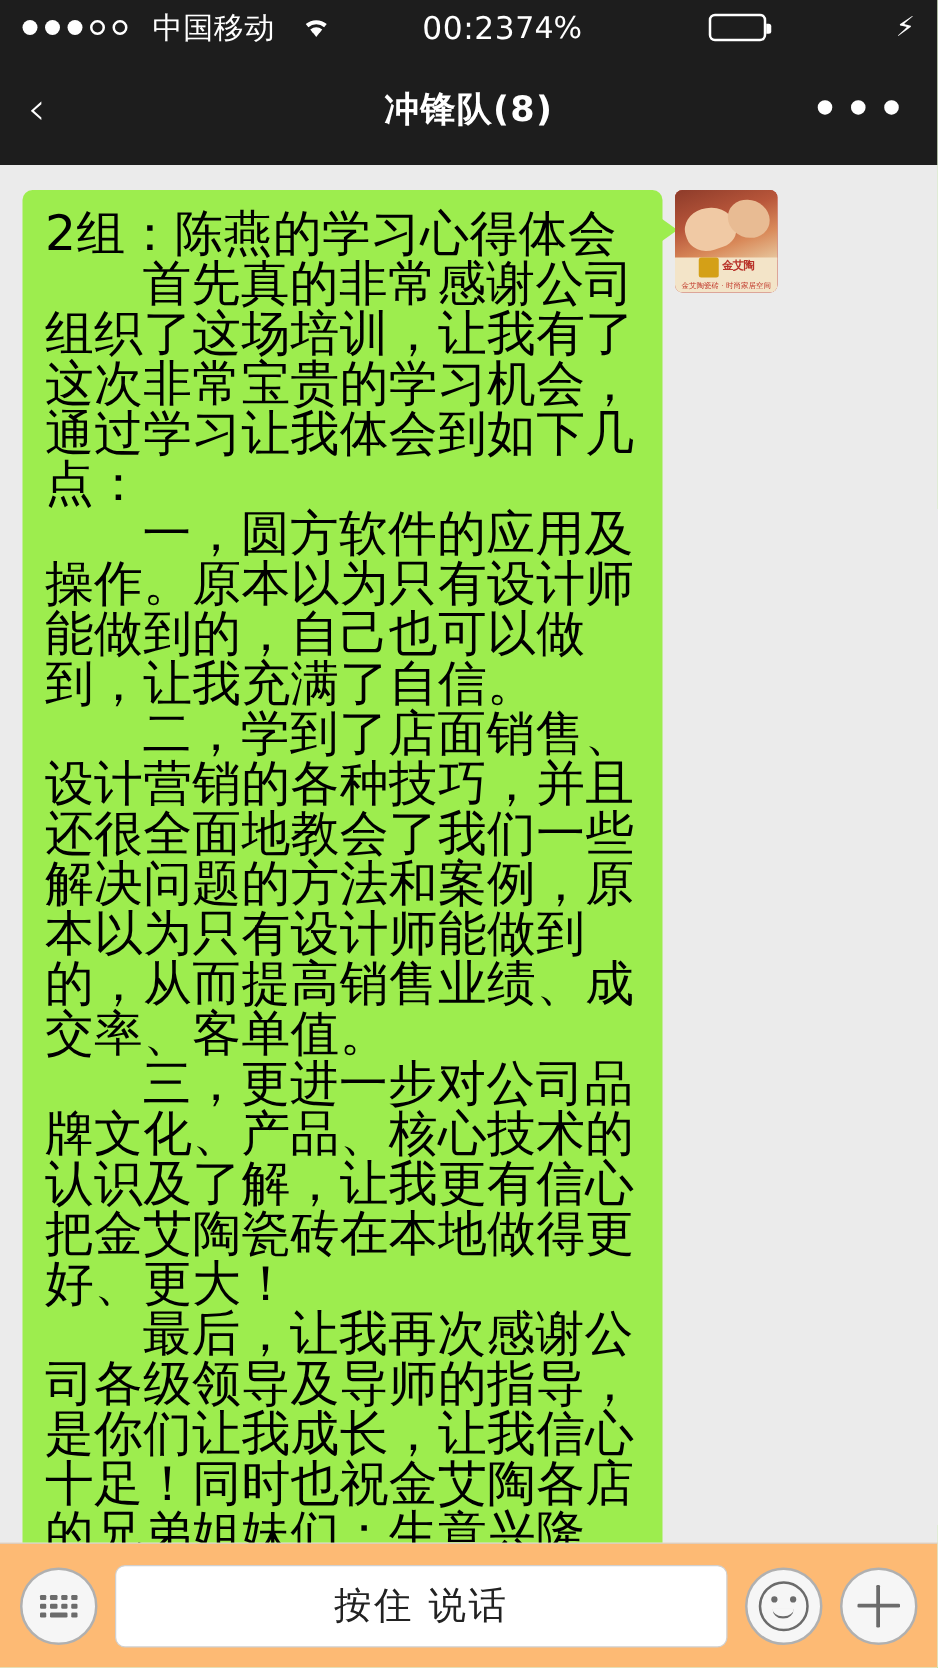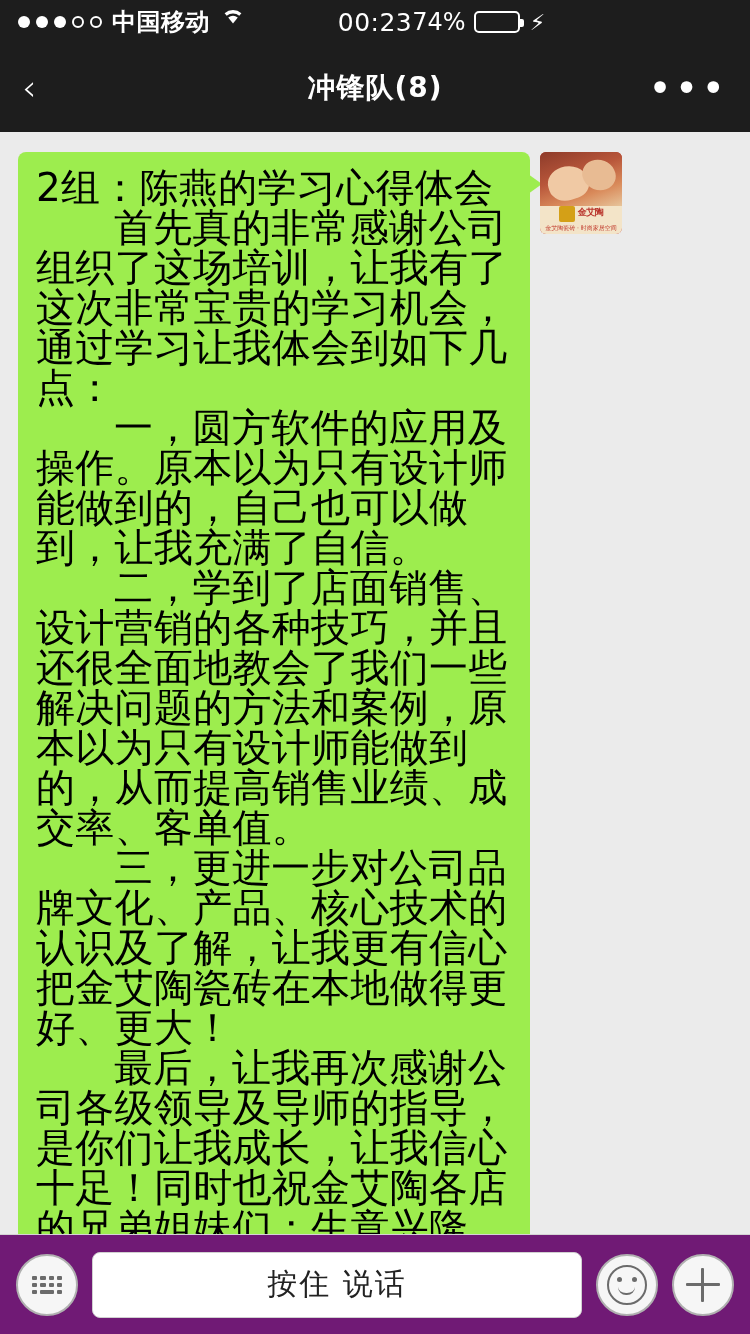--- a/index.html
+++ b/index.html
@@ -25,44 +25,44 @@
     background: #1d1d1d;
     color: #ffffff;
     display: flex;
     align-items: center;
     padding: 0 18px;
     font-size: 24px;
     flex: 0 0 44px;
   }
   .status-left {
     display: flex;
-    gap: 10px;
+    align-items: center;
+    gap: 20px;
     flex: 1 1 0;
-    font-weight: bold;
   }
   .dots { display: flex; align-items: center; gap: 6px; }
   .dot {
     width: 12px; height: 12px; border-radius: 50%;
     background: #ffffff;
   }
   .dot.hollow { background: transparent; border: 2px solid #ffffff; width: 12px; height: 12px; }
   .carrier { font-size: 24px; letter-spacing: 0.5px; }
   .wifi-icon { display: inline-block; width: 26px; height: 20px; position: relative; }
   .wifi-icon svg { display: block; }
   .status-center {
     flex: 0 0 auto;
     font-size: 25px;
     text-align: center;
     letter-spacing: 0.5px;
   }
   .status-right {
     flex: 1 1 0;
     display: flex;
     align-items: center;
-    justify-content: flex-start;
+    justify-content: space-between;
     gap: 8px;
     font-size: 24px;
   }
   .battery {
     width: 46px; height: 22px;
     border: 2px solid #ffffff;
     border-radius: 5px;
     position: relative;
     padding: 2px;
   }
@@ -219,21 +219,21 @@
     left: 0; right: 0; bottom: 1px;
     text-align: center;
     font-size: 6px;
     color: #c0392b;
   }
 
   
   .toolbar {
     flex: 0 0 100px;
     height: 100px;
-    background: #701a75;
+    background: #fdba74;
     border-top: 1px solid #d4d4d4;
     display: flex;
     align-items: center;
     padding: 0 16px;
     gap: 14px;
   }
   .circle-btn {
     width: 62px; height: 62px;
     border-radius: 50%;
     border: 2px solid #b0b0b0;

